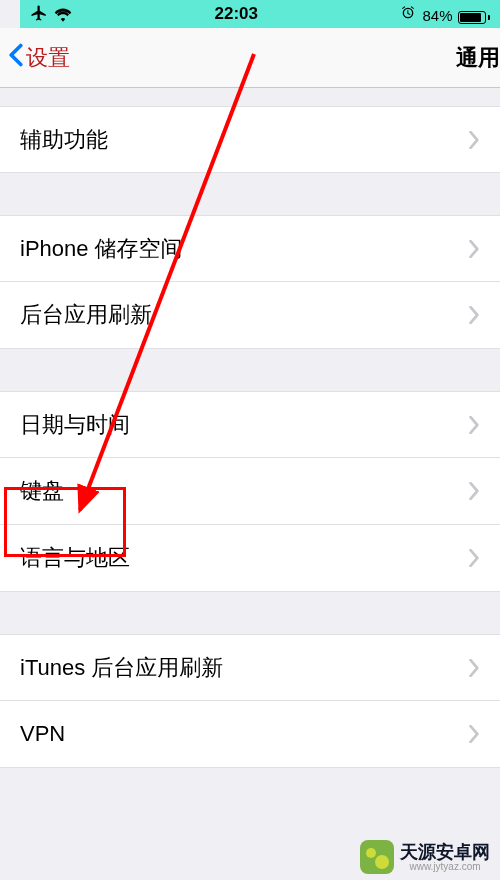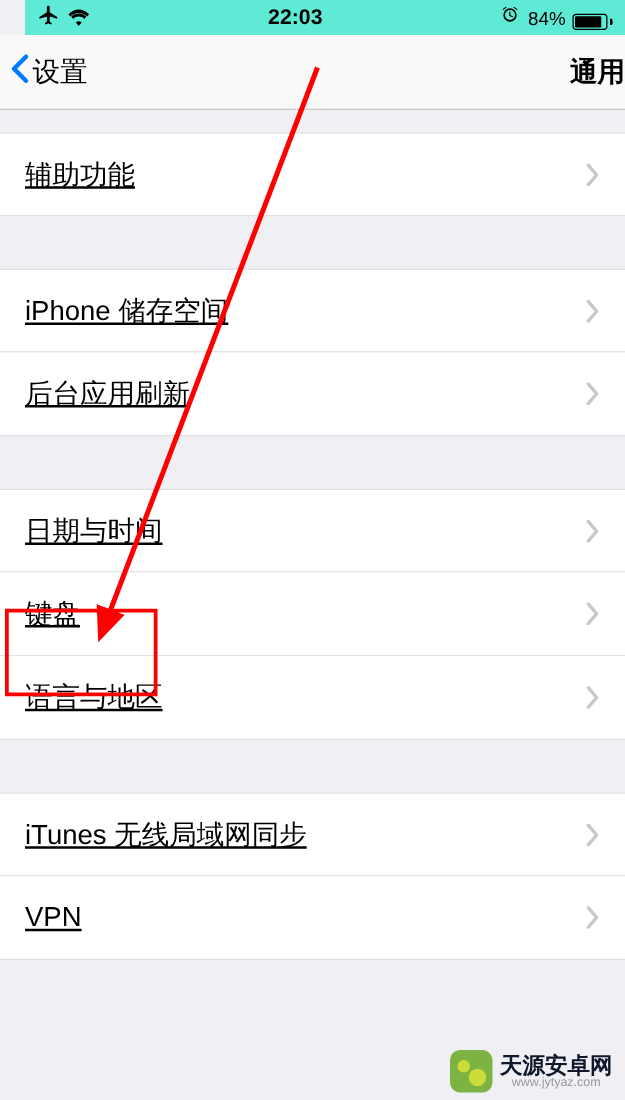--- a/index.html
+++ b/index.html
@@ -27,21 +27,21 @@
       height: 60px;
       background: #f9f9f9;
       border-bottom: 1px solid #c7c7cc;
       display: flex;
       align-items: center;
       position: relative;
     }
     .back {
       display: flex;
       align-items: center;
-      color: #000000;
+      color: #b91c1c;
       font-size: 22px;
       padding-left: 8px;
       cursor: pointer;
     }
     .back svg { margin-right: 2px; }
     .nav-title {
       position: absolute;
       left: 0; right: 0;
       text-align: right;
       font-size: 22px;
@@ -54,21 +54,20 @@
       background: #fff;
       height: 67px;
       display: flex;
       align-items: center;
       justify-content: space-between;
       padding: 0 20px;
       font-size: 22px;
       border-bottom: 1px solid #e0e0e4;
       cursor: pointer;
       position: relative;
-      text-decoration: underline;
     }
     .group .row:first-child { border-top: 1px solid #e0e0e4; }
     .chevron { color: #c7c7cc; }
     .chevron svg { display: block; }
     .first-spacer { height: 18px; }
     .annot-box {
       position: absolute;
       border: 3px solid #ff0000;
       pointer-events: none;
       z-index: 5;
@@ -206,21 +205,21 @@
         <span>语言与地区</span>
         <span class="chevron">
           <svg width="11" height="18" viewBox="0 0 9 16">
             <path fill="none" stroke="#c7c7cc" stroke-width="2.4" stroke-linecap="round" stroke-linejoin="round" d="M1 1l6 7-6 7"></path>
           </svg>
         </span>
       </div>
     </div>
     <div class="group">
       <div class="row">
-        <span>iTunes 无线局域网同步</span>
+        <span>iTunes 后台应用刷新</span>
         <span class="chevron">
           <svg width="11" height="18" viewBox="0 0 9 16">
             <path fill="none" stroke="#c7c7cc" stroke-width="2.4" stroke-linecap="round" stroke-linejoin="round" d="M1 1l6 7-6 7"></path>
           </svg>
         </span>
       </div>
       <div class="row">
         <span>VPN</span>
         <span class="chevron">
           <svg width="11" height="18" viewBox="0 0 9 16">

